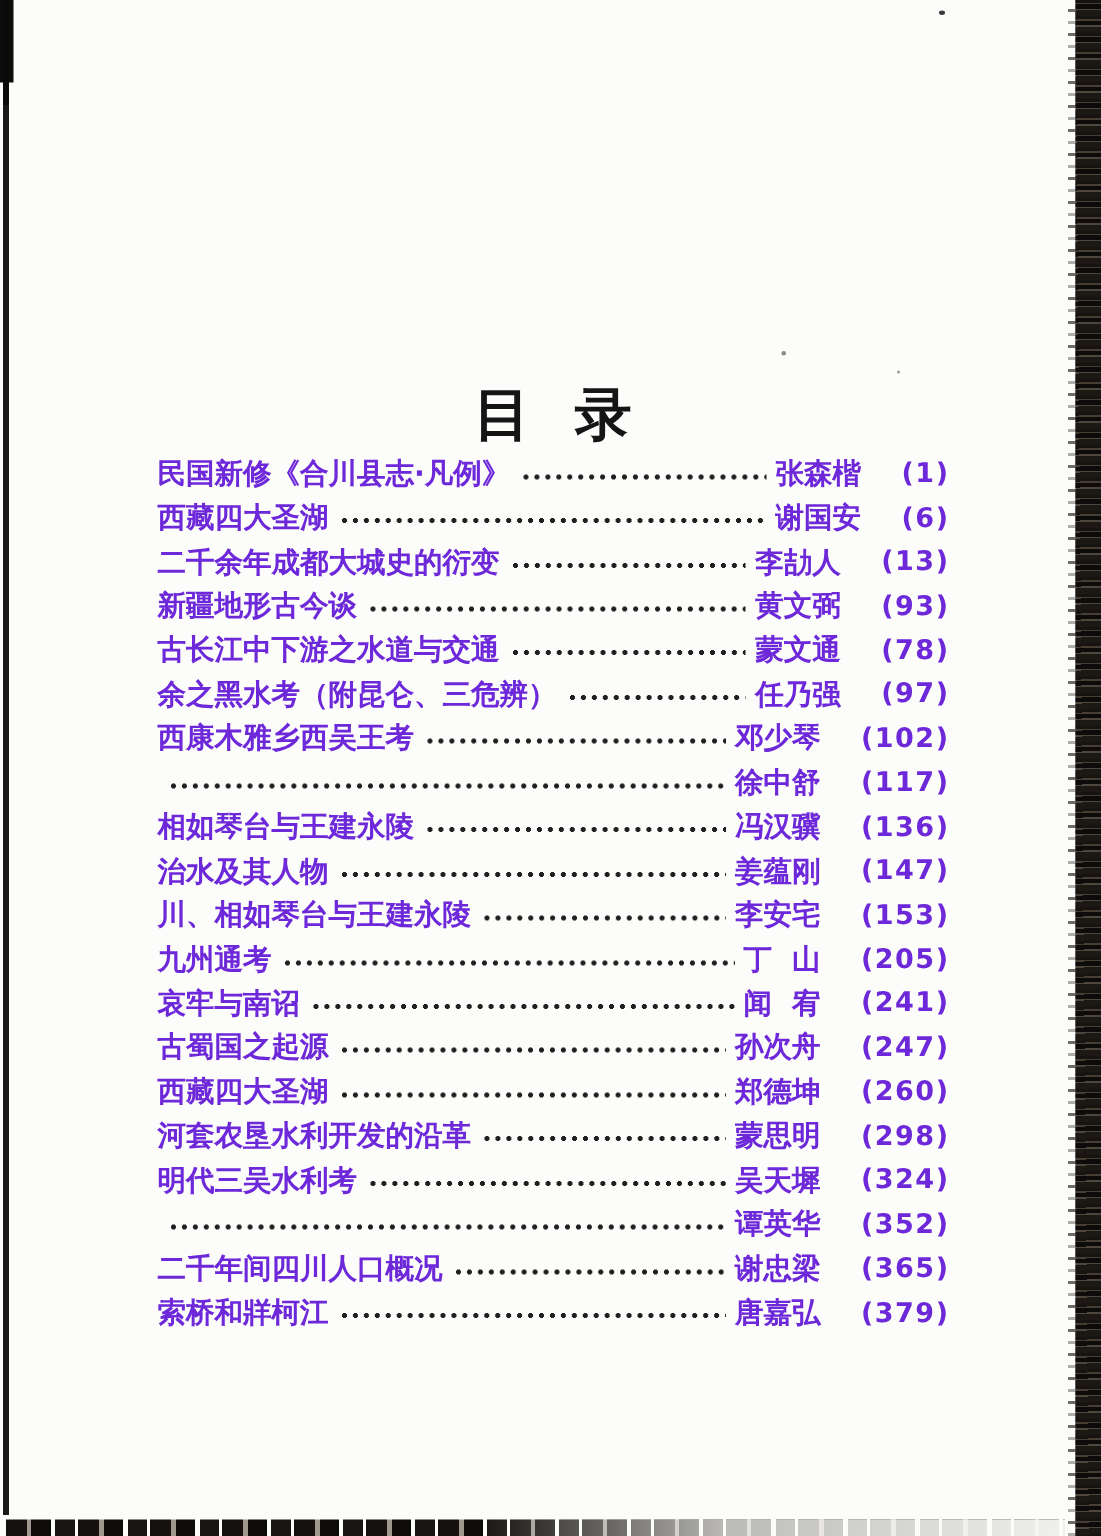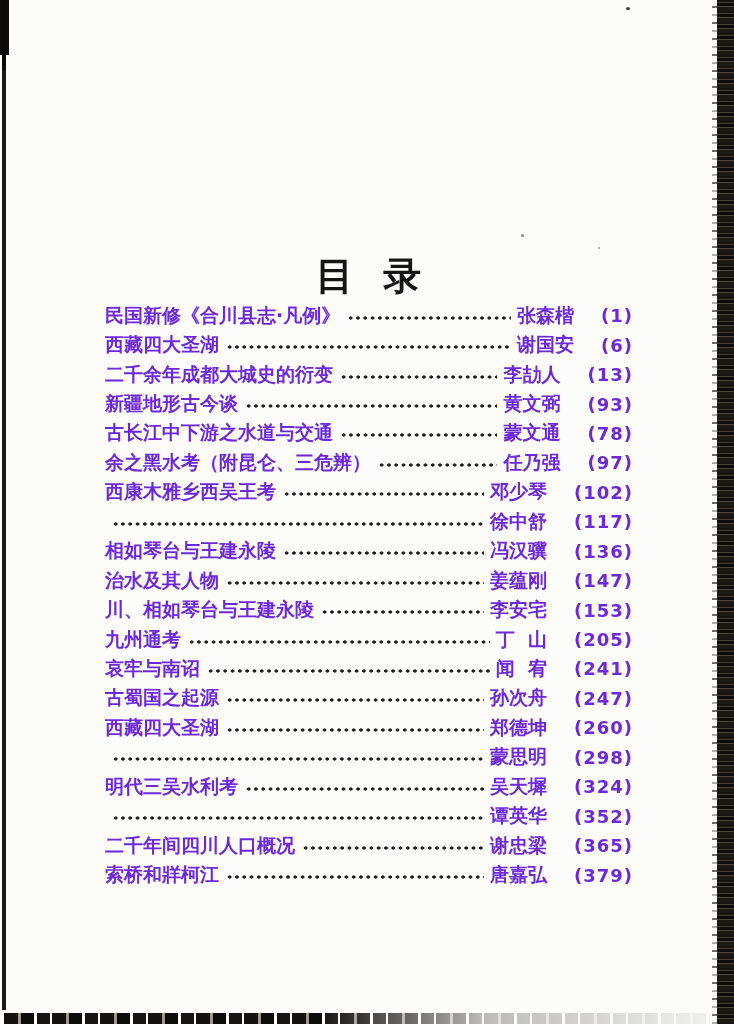--- a/index.html
+++ b/index.html
@@ -212,20 +212,21 @@
       <span class="entry-author">孙次舟</span>
       <span class="entry-page">(247)</span>
     </li>
       <li class="toc-entry">
       <span class="entry-title">西藏四大圣湖</span>
       <span class="dot-leader"></span>
       <span class="entry-author">郑德坤</span>
       <span class="entry-page">(260)</span>
     </li>
       <li class="toc-entry">
+      <span class="entry-title">河套农垦水利开发的沿革</span>
       <span class="dot-leader"></span>
       <span class="entry-author">蒙思明</span>
       <span class="entry-page">(298)</span>
     </li>
       <li class="toc-entry">
       <span class="entry-title">明代三吴水利考</span>
       <span class="dot-leader"></span>
       <span class="entry-author">吴天墀</span>
       <span class="entry-page">(324)</span>
     </li>

